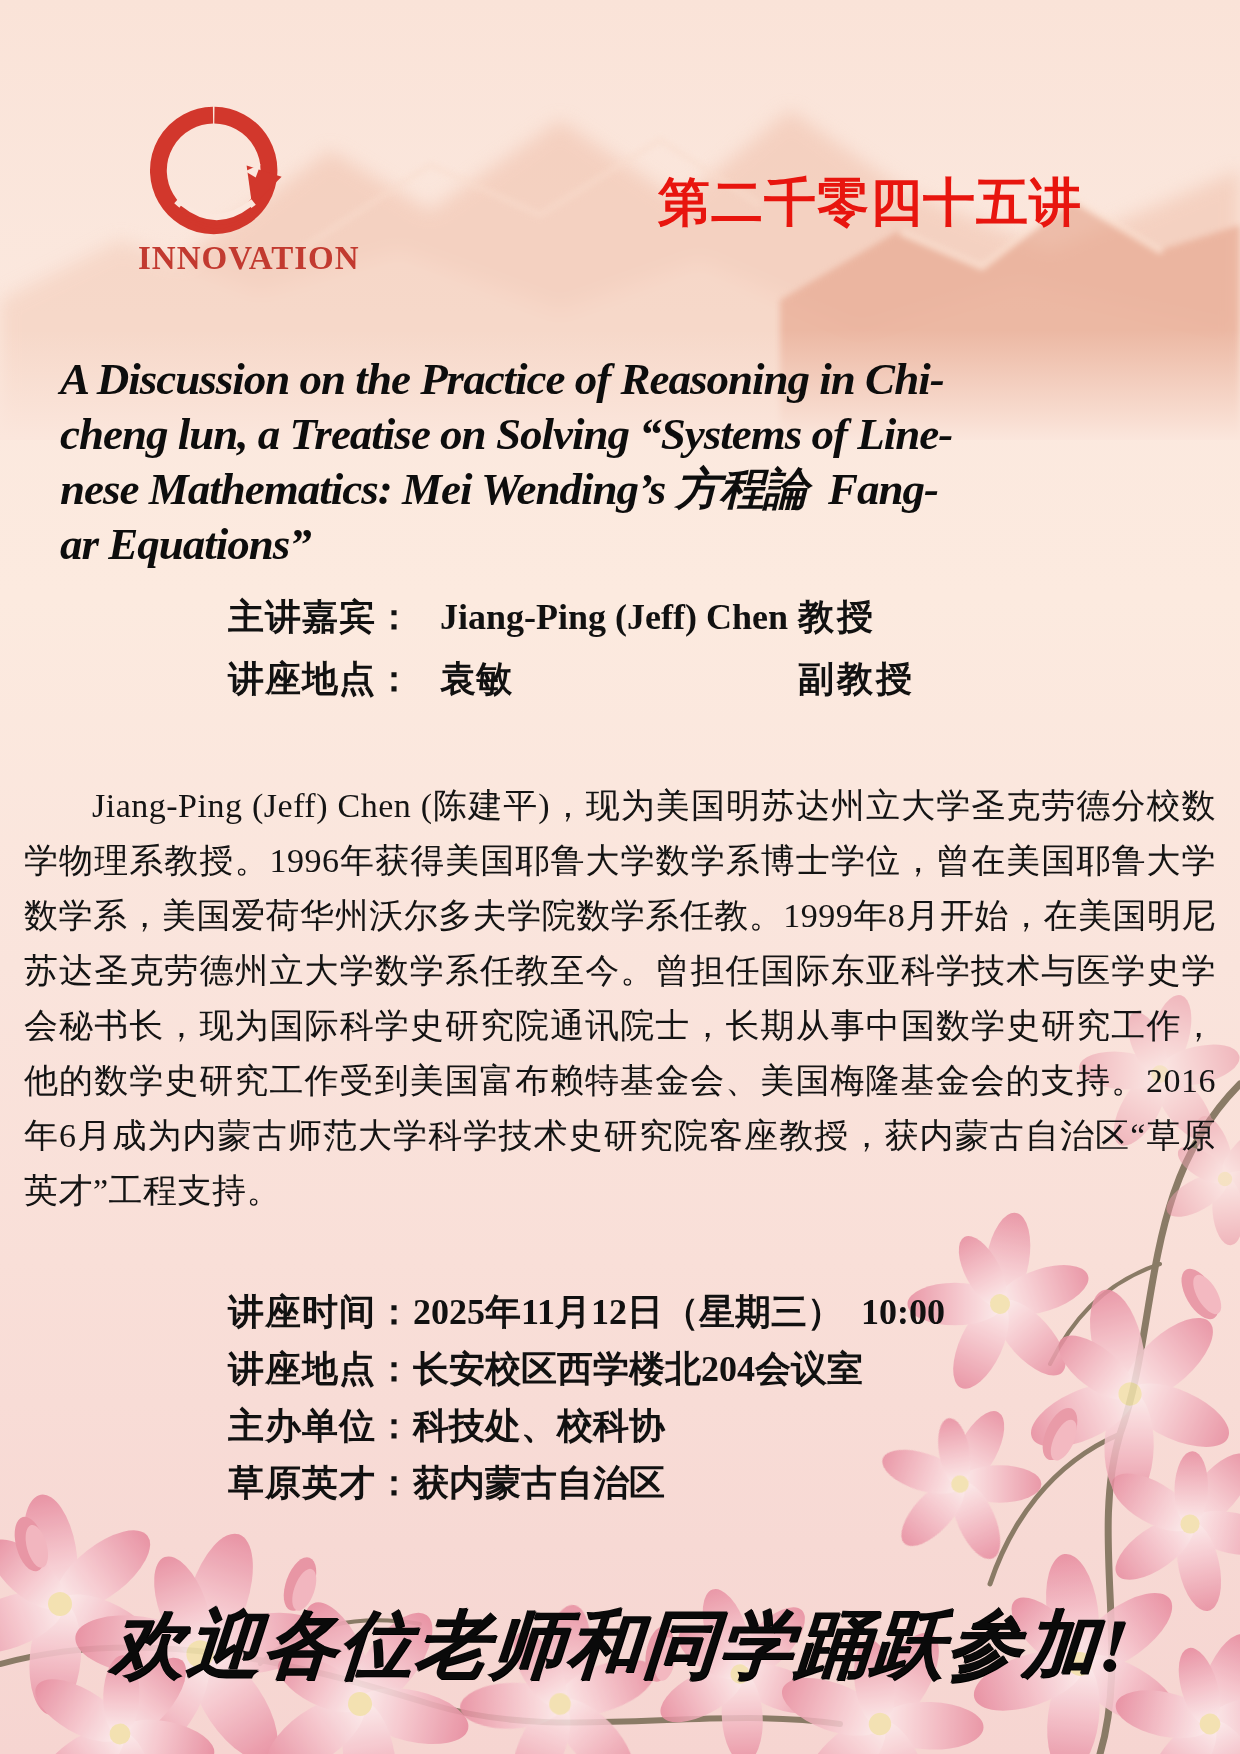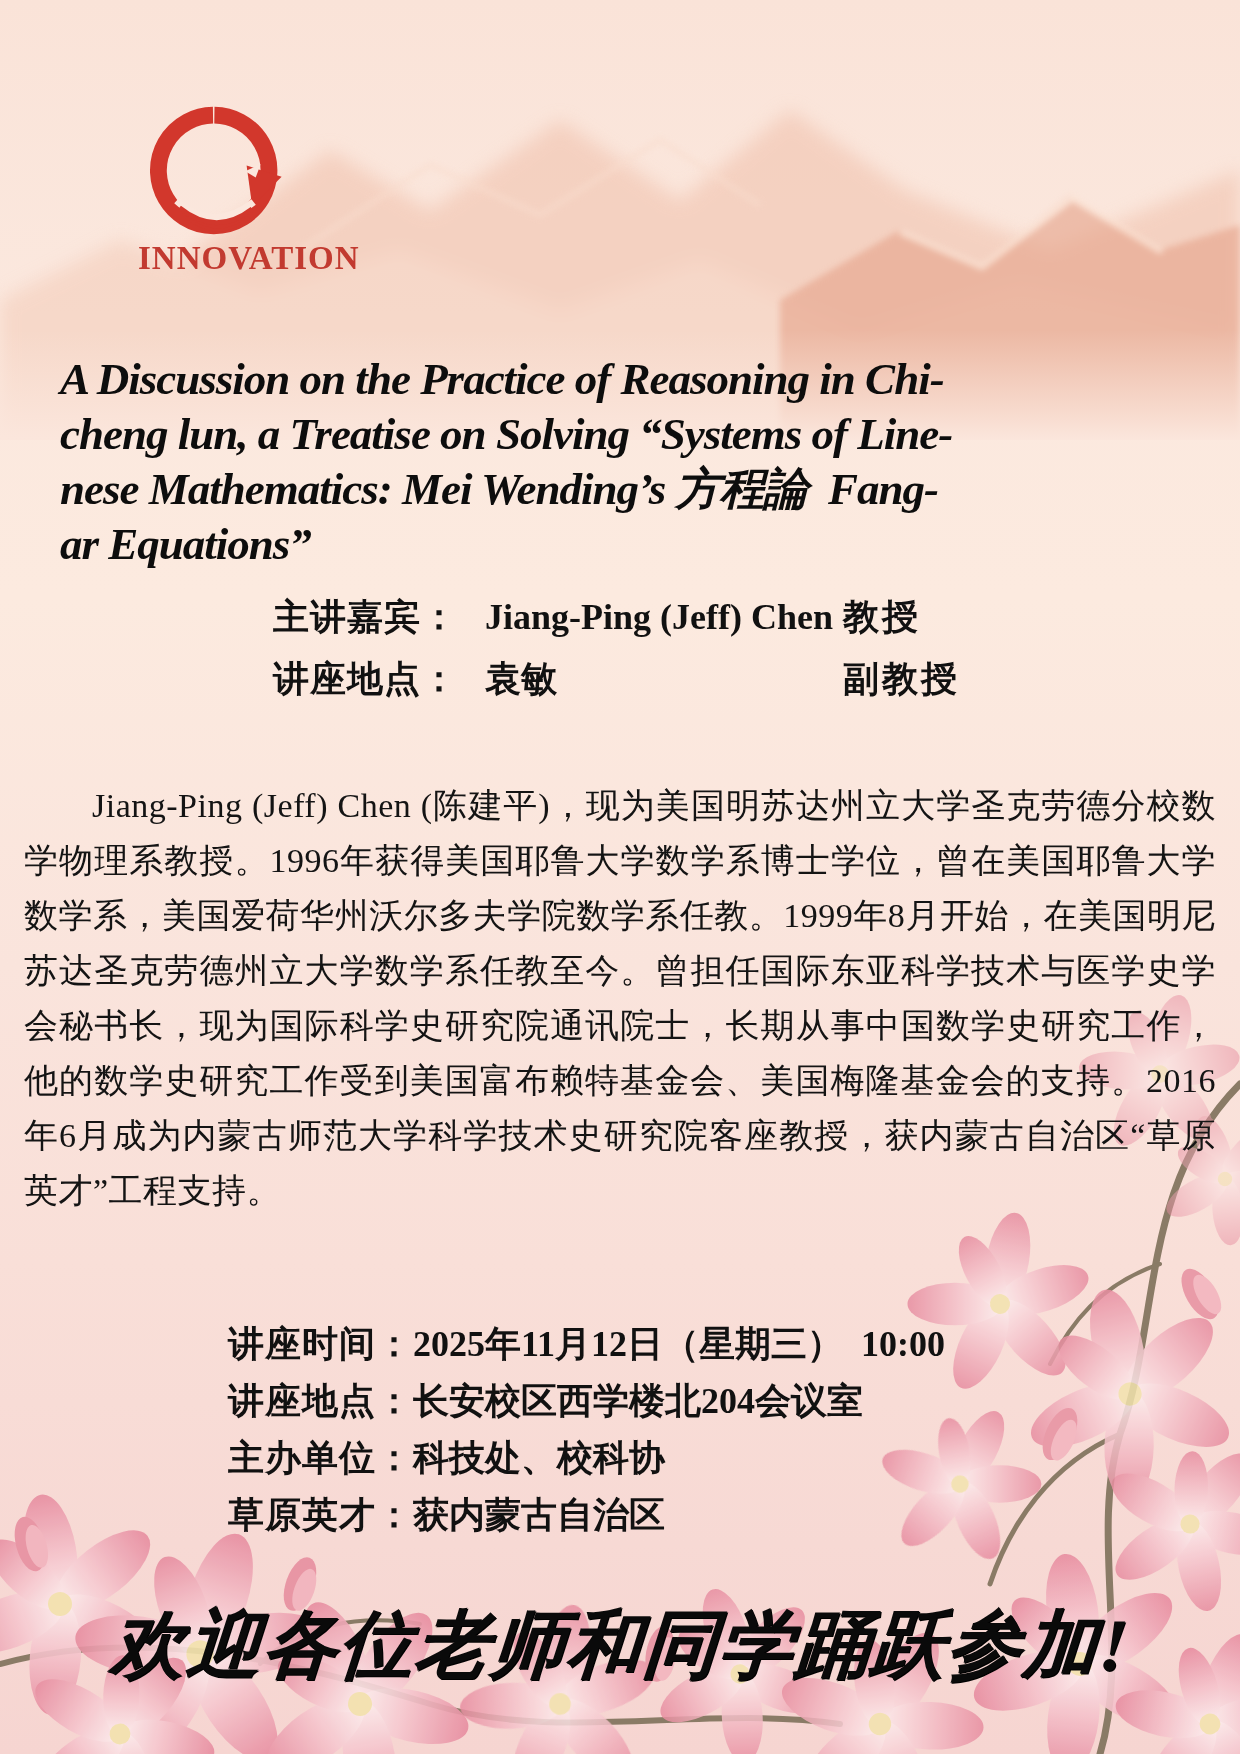--- a/index.html
+++ b/index.html
@@ -25,34 +25,34 @@
     font-weight:900;font-size:92px;line-height:92px;color:#e8150e;letter-spacing:-4px;}
   .lecture-no{position:absolute;left:658px;top:72px;font-family:"Liberation Sans","DejaVu Sans",sans-serif;
     font-weight:900;font-size:52px;color:#e8150e;letter-spacing:1px;}
 
   
   .title-block{position:absolute;top:352px;left:60px;width:1120px;text-align:left;color:#0d0d0d;font-style:italic;}
   .title-line{font-weight:bold;font-size:45px;line-height:55px;letter-spacing:-1px;white-space:pre;}
 
   
   .speakers{position:absolute;top:593px;left:228px;width:900px;}
-  .speaker-row{display:flex;align-items:baseline;font-size:36px;font-weight:bold;color:#111;height:62px;margin-left:45px;}
+  .speaker-row{display:flex;align-items:baseline;font-size:36px;font-weight:bold;color:#111;height:62px;}
   .sp-label{width:212px;letter-spacing:1px;}
   .sp-name{width:358px;white-space:pre;}
   .sp-title{letter-spacing:3px;}
 
   
   .bio{position:absolute;top:778px;left:24px;width:1192px;
     font-size:34px;line-height:55px;color:#141414;
     text-align:justify;text-indent:2em;letter-spacing:0.5px;}
 
   
   .details{position:absolute;top:1288px;left:228px;width:960px;}
   .detail-row{display:flex;align-items:baseline;font-size:36px;font-weight:bold;color:#111;height:57px;}
-  .detail-label{letter-spacing:1px;margin-top:32px;}
+  .detail-label{letter-spacing:1px;}
   .detail-value{white-space:pre;}
 
   
   .footer{position:absolute;top:1596px;left:0;width:1240px;text-align:center;}
   .welcome{display:inline-block;font-size:74px;font-weight:900;font-style:italic;
     color:#0a0a0a;letter-spacing:2px;transform:skewX(-4deg);
     text-shadow:1px 1px 0 #000;}
 </style>
 </head>
 <body>
@@ -154,20 +154,21 @@
         <svg class="logo-svg" viewBox="0 0 200 200">
           <path d="M100 16 a79 79 0 1 0 2 0" fill="none" stroke="#d2372c" stroke-width="24"></path>
           <path d="M148 88 L198 104 L156 146 Z" fill="#d2372c"></path>
           <path d="M146 96 l22 -10 -7 19 z" fill="#fbe7dd"></path>
           <path d="M48 138 Q100 186 158 140" stroke="#fbe7dd" stroke-width="10" fill="none"></path>
           <path d="M52 148 Q104 190 156 150" stroke="#d2372c" stroke-width="7" fill="none"></path>
           <path d="M62 162 Q108 198 152 162" stroke="#d2372c" stroke-width="4" fill="none"></path>
         </svg>
         <div class="logo-text">INNOVATION</div>
       </div>
+      <div class="lecture-no">第二千零四十五讲</div>
     </div>
 
     <div class="title-block">
       <div class="title-line">A Discussion on the Practice of Reasoning in Chi-</div>
       <div class="title-line">cheng lun, a Treatise on Solving “Systems of Line-</div>
       <div class="title-line">nese Mathematics: Mei Wending’s 方程論  Fang-</div>
       <div class="title-line">ar Equations”</div>
     </div>
 
     <div class="speakers">

